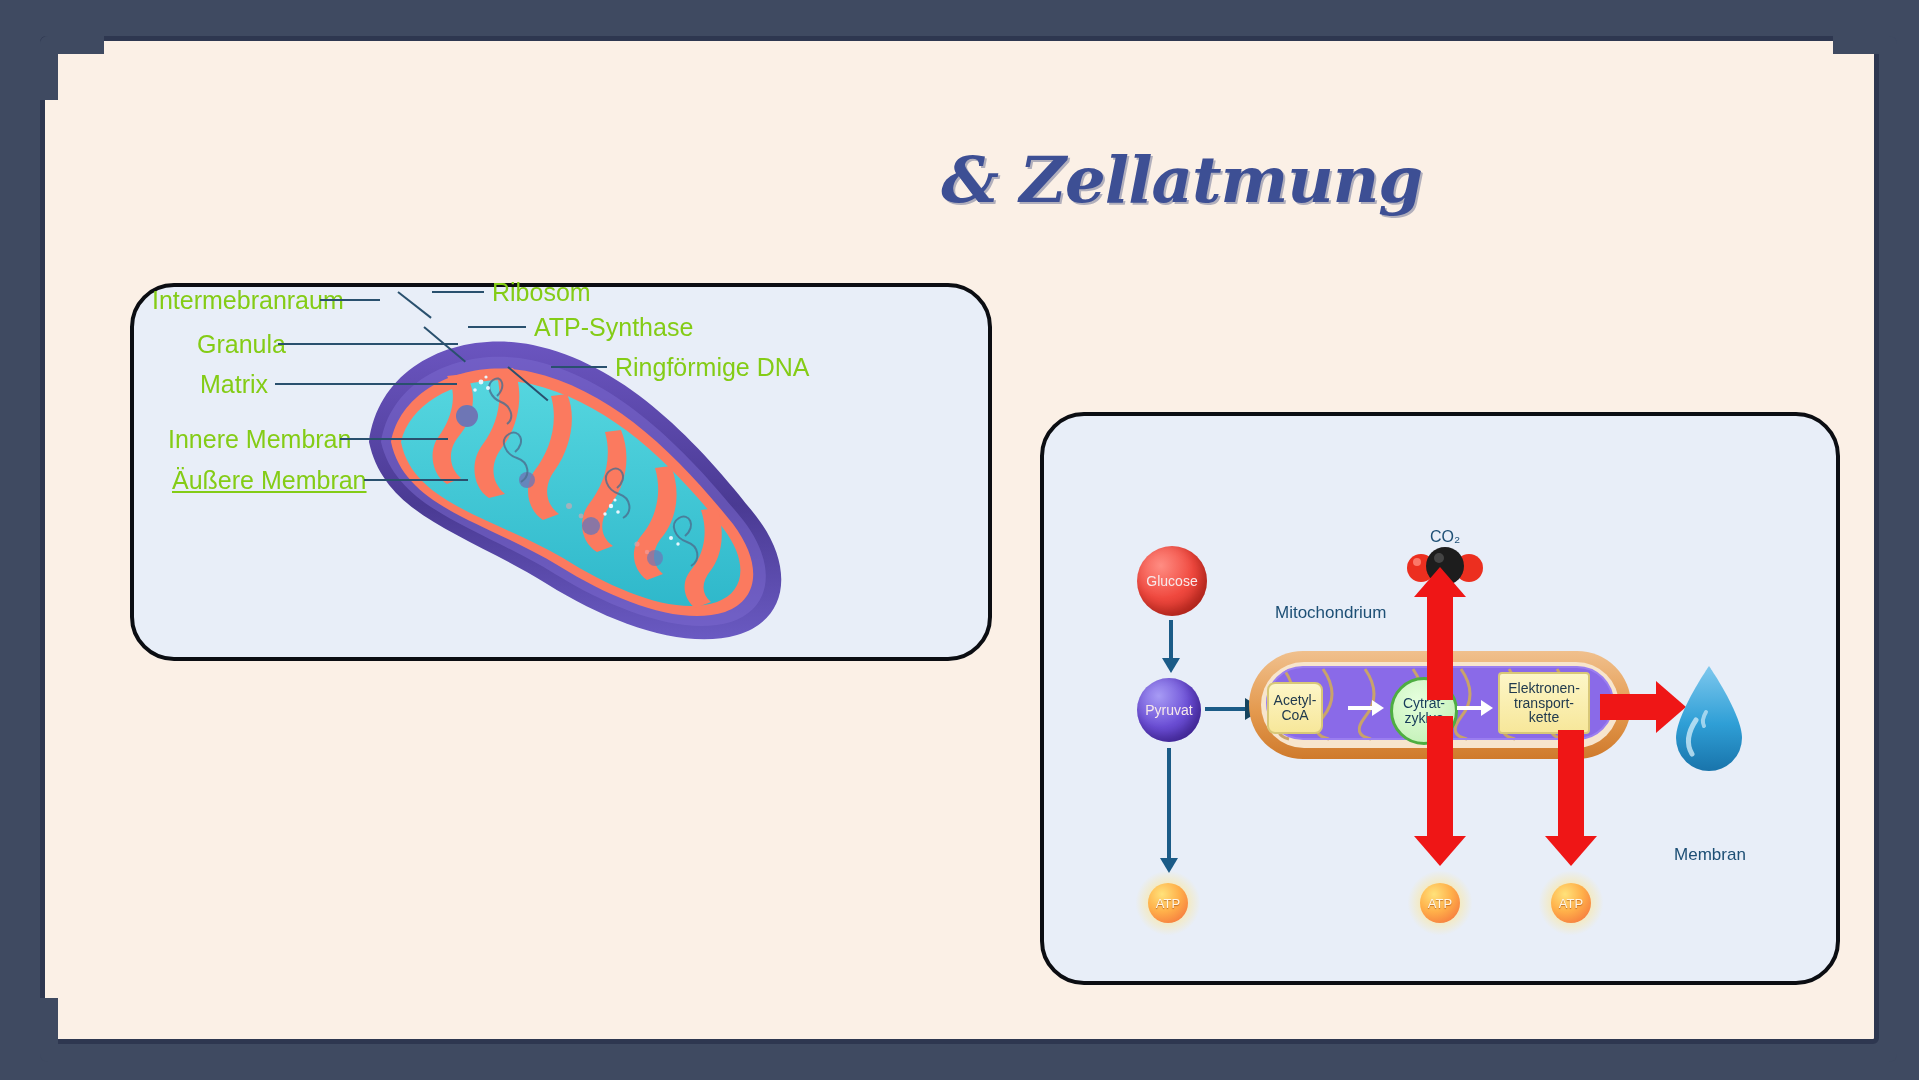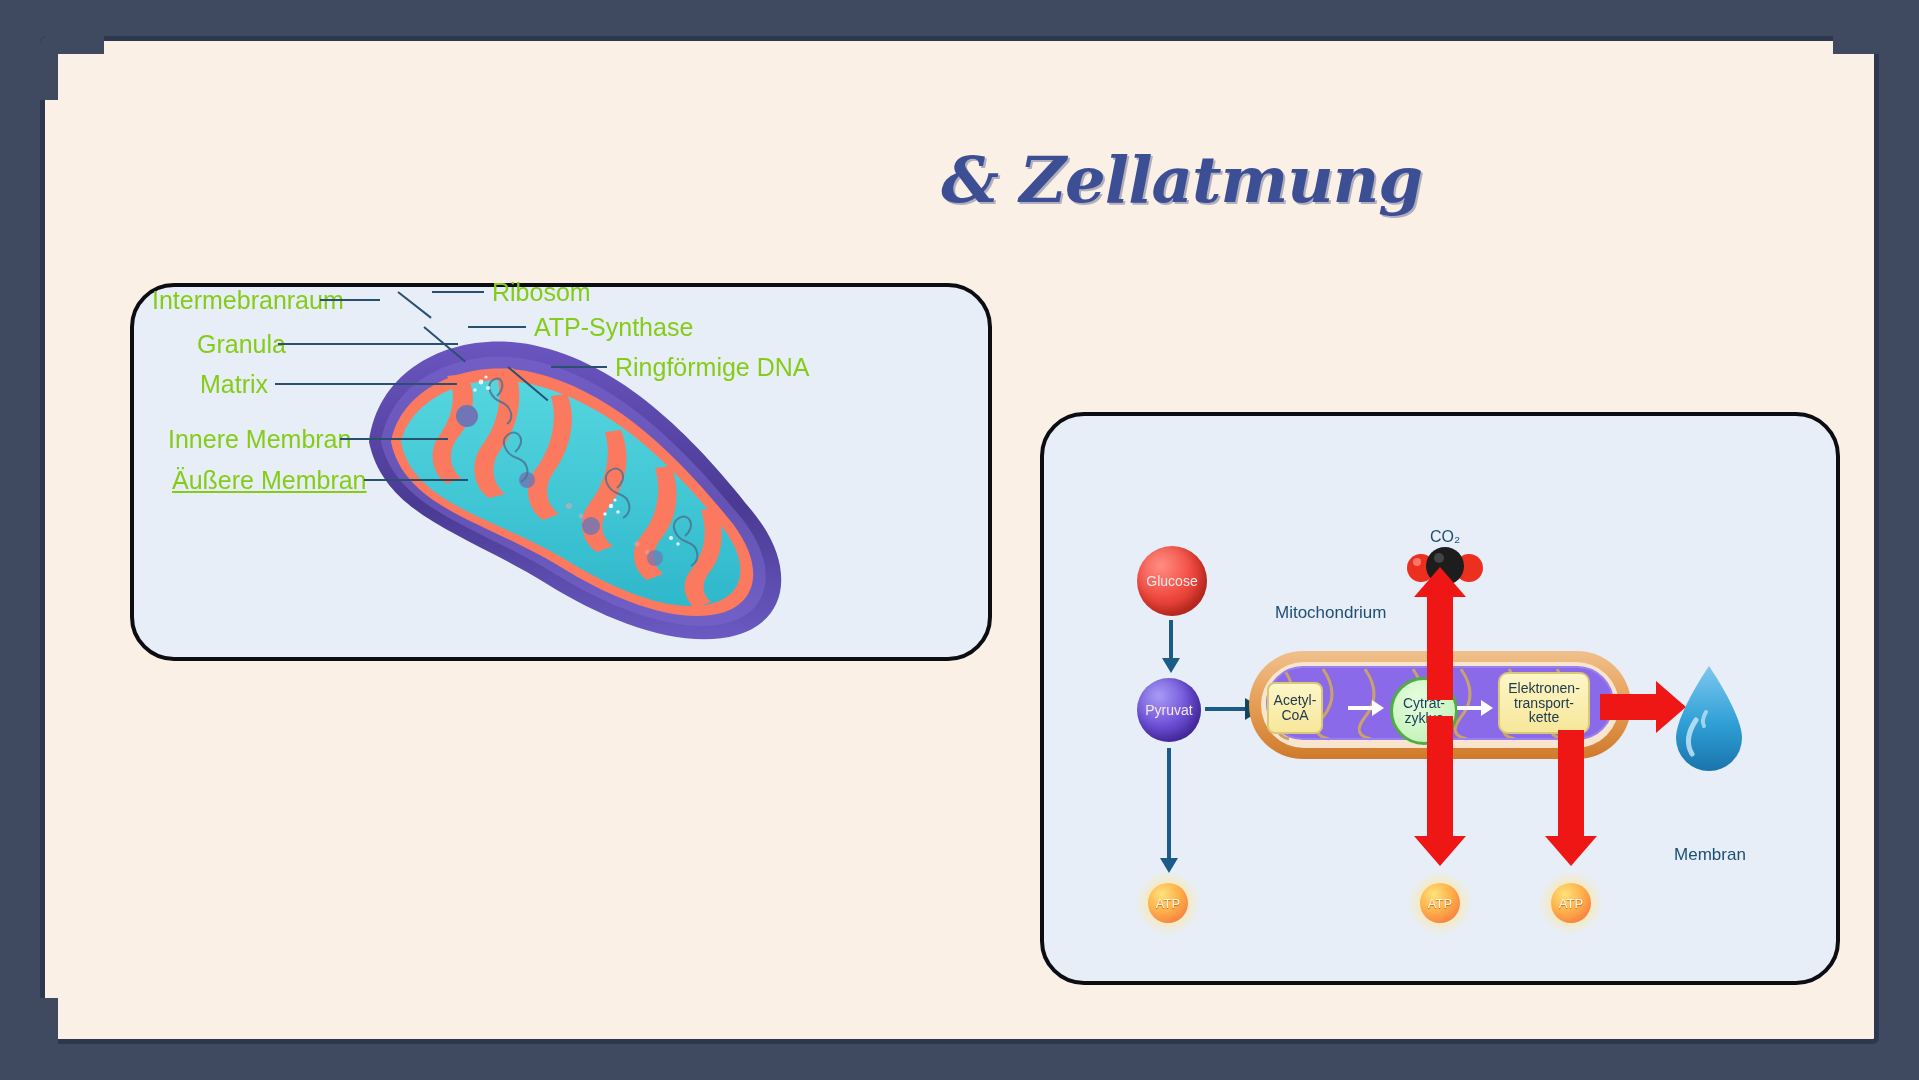--- a/index.html
+++ b/index.html
@@ -119,21 +119,21 @@
     border-bottom:26px solid transparent;border-left:30px solid #ef1616;}
 
   .callout{
     position:absolute;color:#1d4f75;font-size:17px;white-space:nowrap;
   }
 
   
   #mito2{position:absolute;left:1245px;top:645px;width:390px;height:120px;}
   .yellowbox{
     position:absolute;background:linear-gradient(#fdf6c7,#f7e79a);
-    border:2px solid #d8c878;border-radius:10px;
+    border:2px solid #d8c878;border-radius:4px;
     color:#213a4e;font-size:14px;line-height:1.05;
     display:flex;align-items:center;justify-content:center;text-align:center;
     padding:3px 5px;box-sizing:border-box;
   }
   #cytrat{
     position:absolute;width:62px;height:62px;border-radius:50%;
     background:radial-gradient(circle at 40% 32%, #e5ffdd, #bdeeb0);
     border:3px solid #4eae42;
     display:flex;align-items:center;justify-content:center;text-align:center;
     color:#173c5a;font-size:14px;line-height:1.05;

